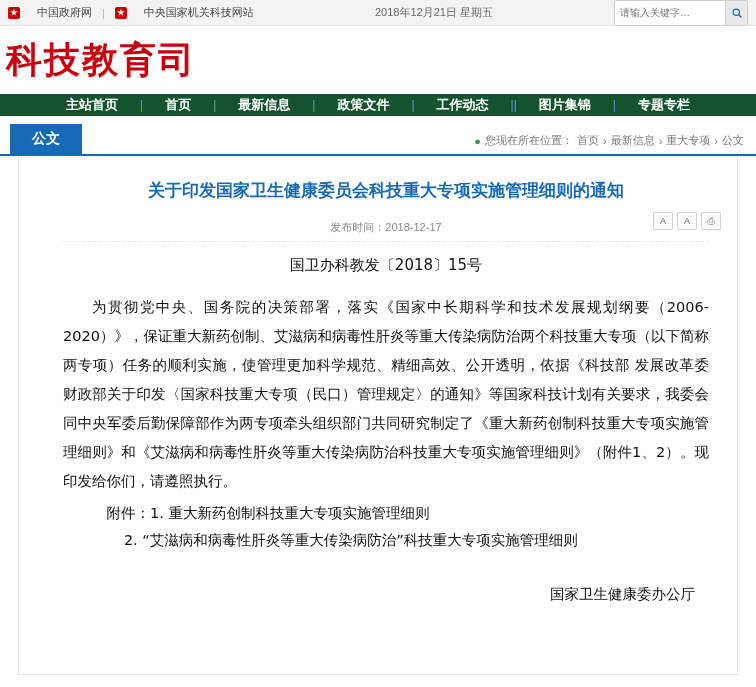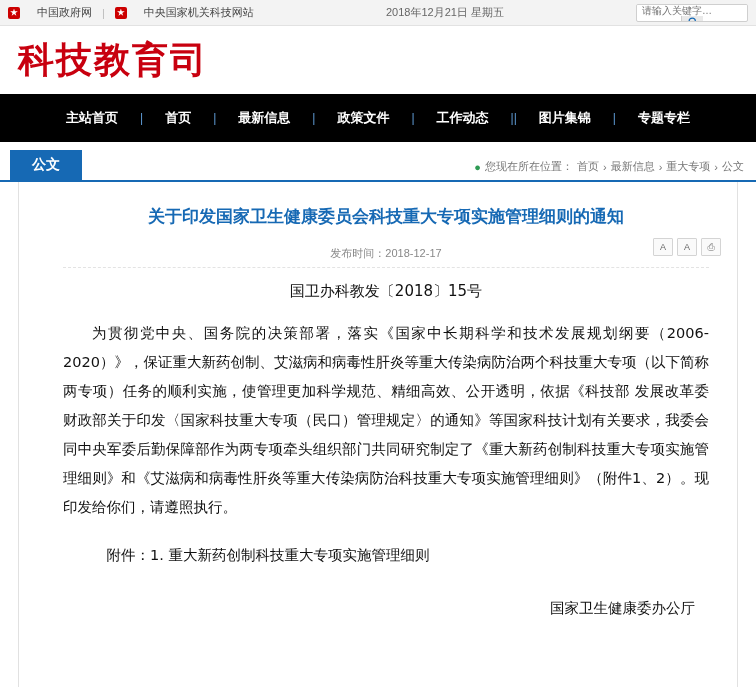--- a/index.html
+++ b/index.html
@@ -38,27 +38,26 @@
   }
   .sep-dot { color:#bbb; }
   .topbar-center {
     flex: 1;
     text-align: center;
     color: #666;
     font-size: 11px;
   }
   .topbar-right { display: flex; align-items: center; }
   .search-wrap {
-    display: flex; align-items: center;
+    display: flex; 
     border: 1px solid #cfcfcf;
     background: #fff;
-    height: 18px;
+    height: 26px;
     border-radius: 2px;
     overflow: hidden;
-    flex-direction: column;
   }
   .search-wrap input {
     border: 0; outline: none;
     font-size: 10px;
     color: #999;
     width: 110px;
     height: 100%;
     padding: 0 5px;
     font-family: "Liberation Sans", sans-serif;
   }
@@ -70,35 +69,35 @@
     cursor: pointer;
   }
   .search-btn svg { display:block; }
 
   
   .masthead {
     height: 68px;
     background: #fff;
     display: flex;
     align-items: center;
-    padding-left: 18px;
+    padding-left: 6px;
     border-bottom: 0;
   }
   .site-title {
     color: #c8000f;
     font-size: 36px;
     font-weight: bold;
     letter-spacing: 2px;
     font-family: "DejaVu Sans", "Liberation Sans", sans-serif;
   }
 
   
   .mainnav {
-    height: 48px;
-    background: #000000;
+    height: 22px;
+    background: #14532d;
     display: flex;
     align-items: center;
     justify-content: center;
     color: #fff;
     font-size: 13px;
   }
   .mainnav .nav-item {
     padding: 0 22px;
     color: #fff;
     text-decoration: none;
@@ -204,21 +203,21 @@
   .doc-body {
     font-size: 14.5px;
     line-height: 2.0;
     color: #111;
     text-align: justify;
     font-family: "DejaVu Sans", "Liberation Sans", sans-serif;
   }
   .doc-body p { margin: 0; }
   .doc-body p.indent { text-indent: 2em; }
   .attach {
-    margin-top: 20px;
+    margin-top: 4px;
     font-size: 14.5px;
     line-height: 1.9;
     color:#111;
     font-family: "DejaVu Sans", "Liberation Sans", sans-serif;
   }
   .attach .a-line { padding-left: 3em; }
   .attach .a-line2 { padding-left: 4.2em; }
   .signature {
     margin-top: 26px;
     text-align: right;
@@ -312,20 +311,21 @@
     <div class="doc-docnum">国卫办科教发〔2018〕15号</div>
 
     <div class="doc-body">
       <p class="indent">为贯彻党中央、国务院的决策部署，落实《国家中长期科学和技术发展规划纲要（2006-2020）》，保证重大新药创制、艾滋病和病毒性肝炎等重大传染病防治两个科技重大专项（以下简称两专项）任务的顺利实施，使管理更加科学规范、精细高效、公开透明，依据《科技部 发展改革委 财政部关于印发〈国家科技重大专项（民口）管理规定〉的通知》等国家科技计划有关要求，我委会同中央军委后勤保障部作为两专项牵头组织部门共同研究制定了《重大新药创制科技重大专项实施管理细则》和《艾滋病和病毒性肝炎等重大传染病防治科技重大专项实施管理细则》（附件1、2）。现印发给你们，请遵照执行。</p>
     </div>
 
     <div class="attach">
       <div class="a-line">
         <span>附件：</span><span>1. 重大新药创制科技重大专项实施管理细则</span>
       </div>
+      <div class="a-line2">2. “艾滋病和病毒性肝炎等重大传染病防治”科技重大专项实施管理细则</div>
     </div>
 
     <div class="signature">
       <div>国家卫生健康委办公厅</div>
 
     </div>
 
   </div>
 </div>
 

